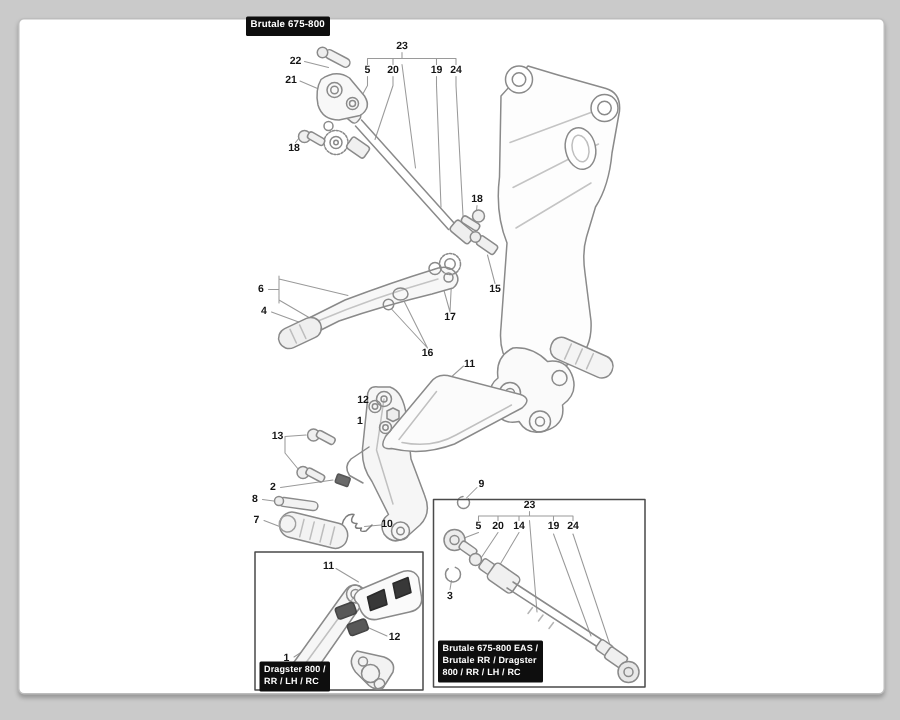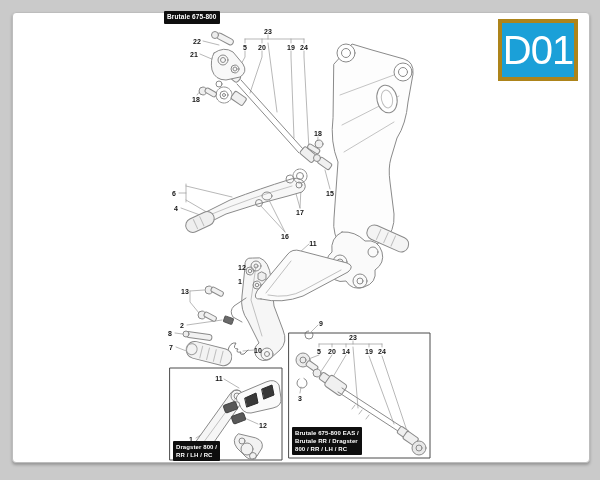--- a/index.html
+++ b/index.html
@@ -278,14 +278,13 @@
     <span>Dragster 800 /</span>
     <span>RR / LH / RC</span>
   </div>
 
   <div class="plate inset2-plate">
     <span>Brutale 675-800 EAS /</span>
     <span>Brutale RR / Dragster</span>
     <span>800 / RR / LH / RC</span>
   </div>
 
-  <div class="badge" style="background: rgb(27, 160, 216); border-color: rgb(173, 132, 26); color: rgb(255, 255, 255);">D01</div>
 </div>
 
 </body></html>

